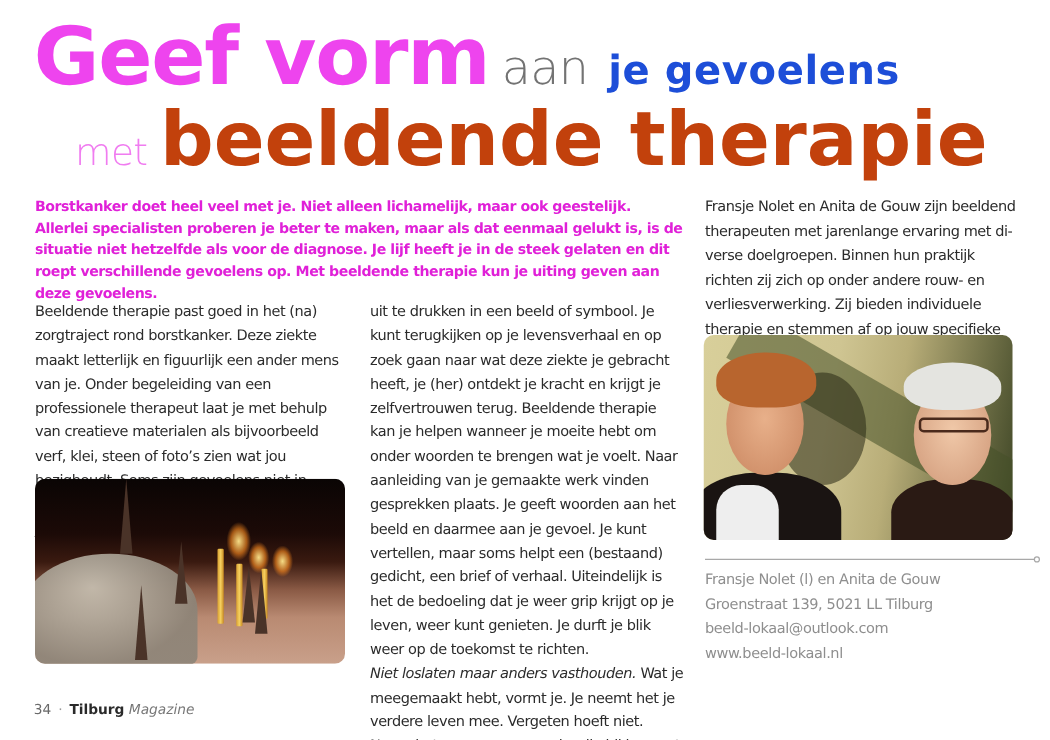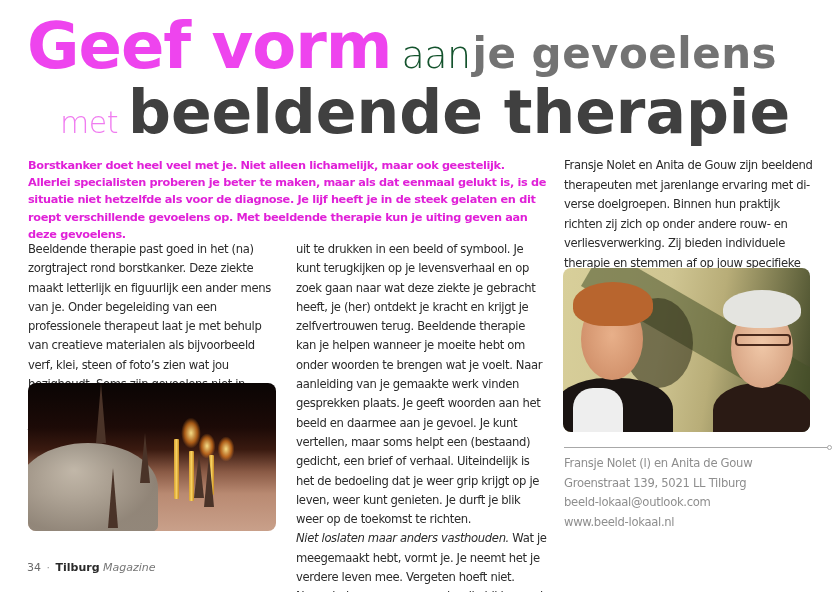--- a/index.html
+++ b/index.html
@@ -5,26 +5,26 @@
   * { margin: 0; padding: 0; box-sizing: border-box; }
   html, body { width: 840px; height: 592px; background: #ffffff; overflow: hidden; }
   body { position: relative; font-family: "DejaVu Sans", sans-serif; color: #2a2a2a; }
 
   .title-line { position: absolute; white-space: nowrap; line-height: 1; }
   .t-light { font-family: "DejaVu Sans", sans-serif; font-weight: 200; letter-spacing: 0px; }
   .t-bold { font-family: "DejaVu Sans", sans-serif; font-weight: bold; }
 
   #title-1 { left: 27px; top: 14px; }
   #title-1 .w1 { font-size: 64px; color: #ee44ee; font-weight: bold; -webkit-text-stroke: 0; letter-spacing: -1px; font-family: "DejaVu Sans", sans-serif; }
-  #title-1 .w2 { font-size: 38px; color: #14532d; margin-left: 10px; letter-spacing: -0.5px; }
-  #title-1 .w3 { font-size: 42px; color: #737373; font-weight: bold; margin-left: 2px; letter-spacing: 0.5px; }
+  #title-1 .w2 { font-size: 38px; color: #737373; margin-left: 10px; letter-spacing: -0.5px; }
+  #title-1 .w3 { font-size: 32px; color: #1d4ed8; font-weight: bold; margin-left: 16px; letter-spacing: 0.5px; }
 
   #title-2 { left: 60px; top: 82px; }
   #title-2 .w4 { font-size: 30px; color: #f07cf0; letter-spacing: -0.5px; }
-  #title-2 .w5 { font-size: 60px; color: #404040; font-weight: bold; margin-left: 10px; letter-spacing: 0px; }
+  #title-2 .w5 { font-size: 60px; color: #c2410c; font-weight: bold; margin-left: 10px; letter-spacing: 0px; }
 
   #intro {
     position: absolute; left: 28px; top: 157px; width: 520px;
     font-family: "DejaVu Sans", sans-serif; font-weight: bold;
     font-size: 11.3px; line-height: 17.2px; color: #e020d8;
     letter-spacing: -0.35px;
   }
 
   .body-col {
     position: absolute; font-size: 11.6px; line-height: 19.3px; color: #2b2b2b;

